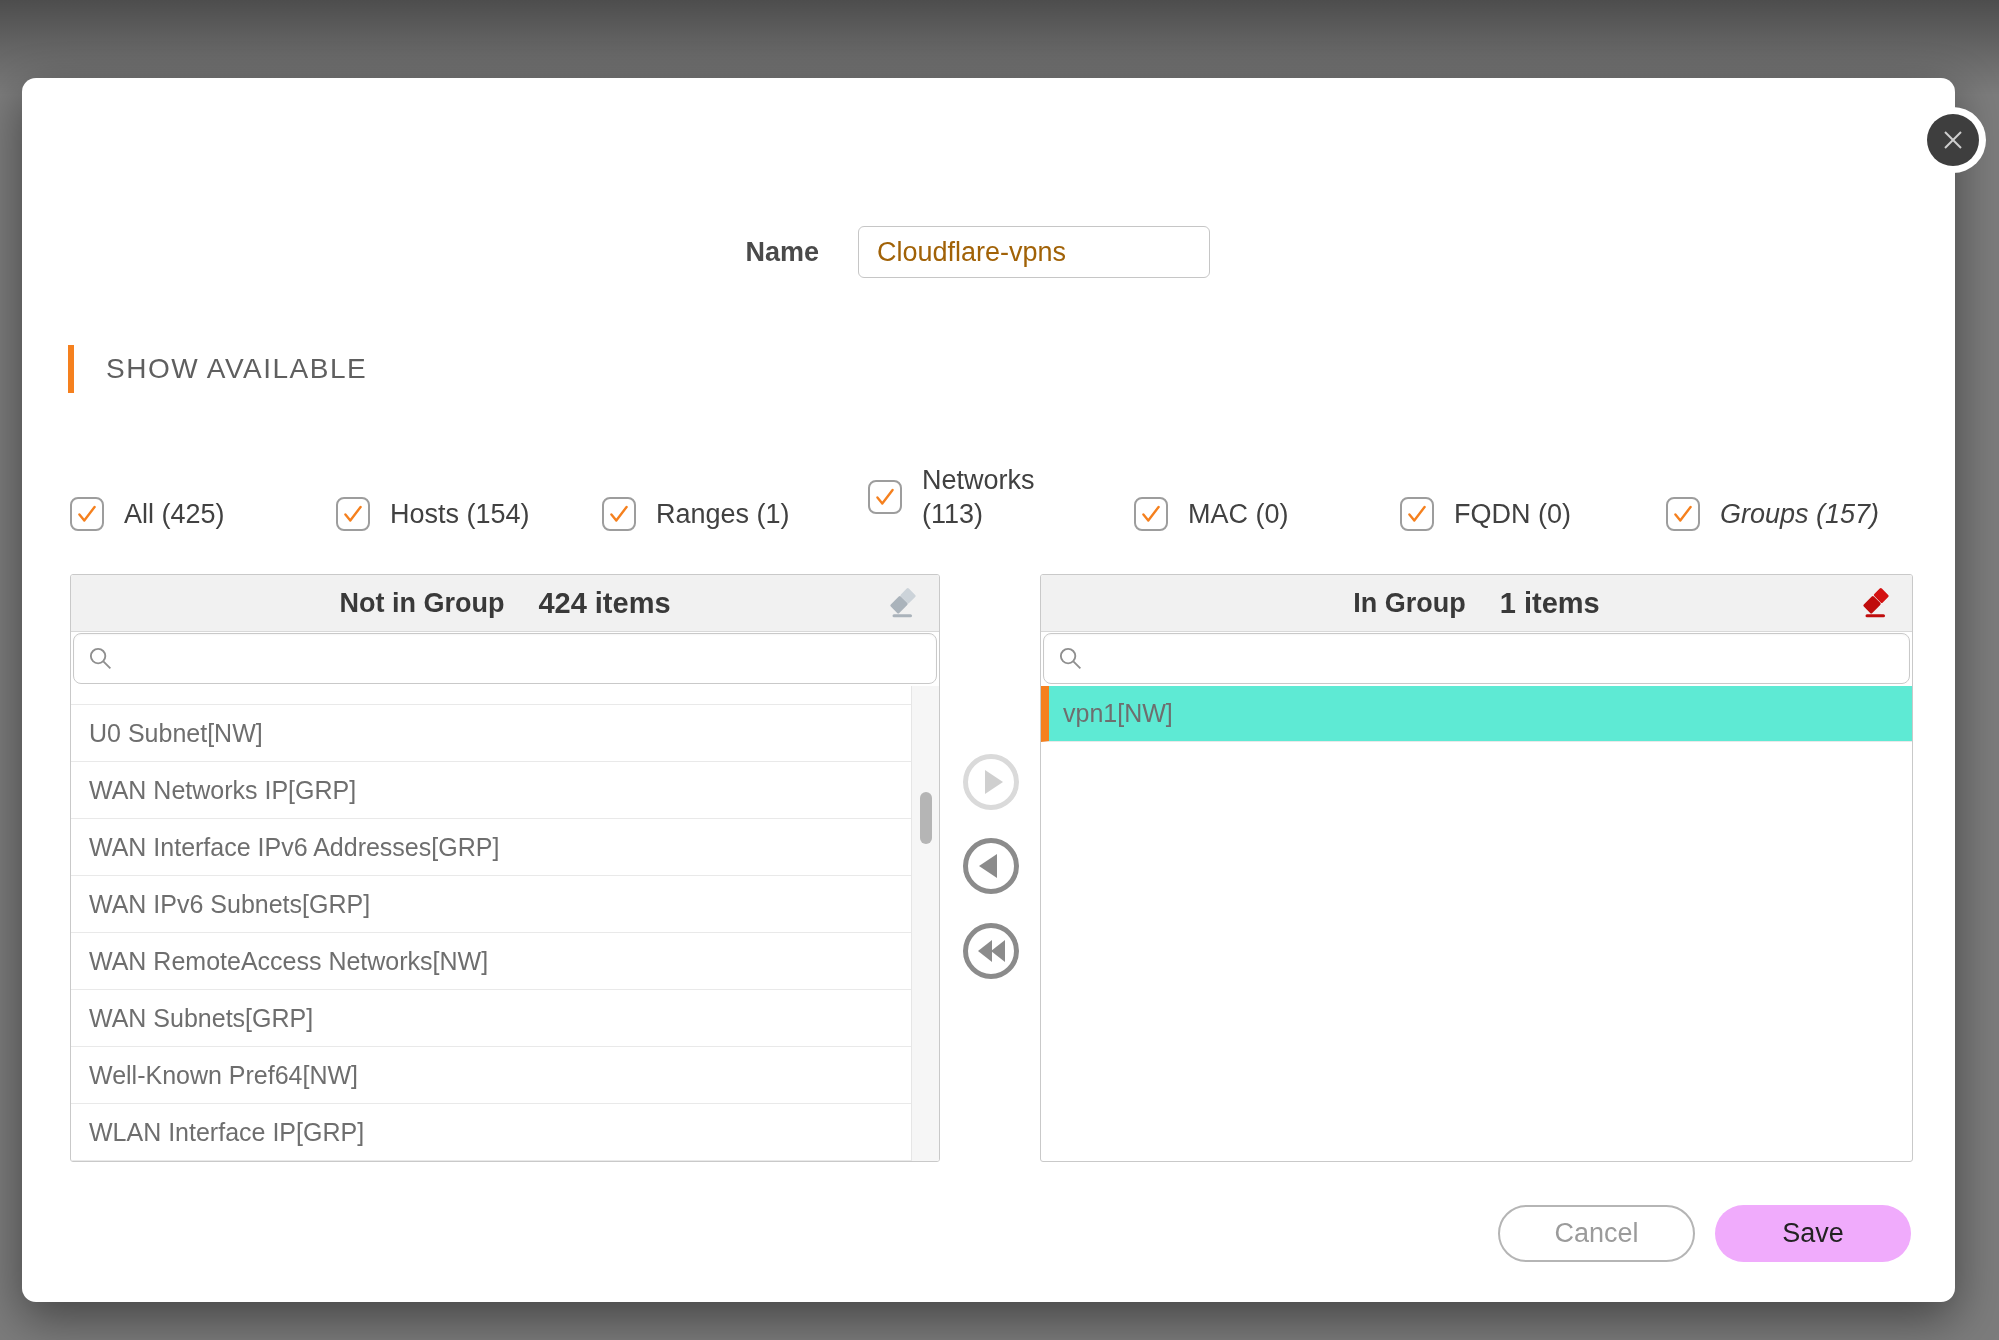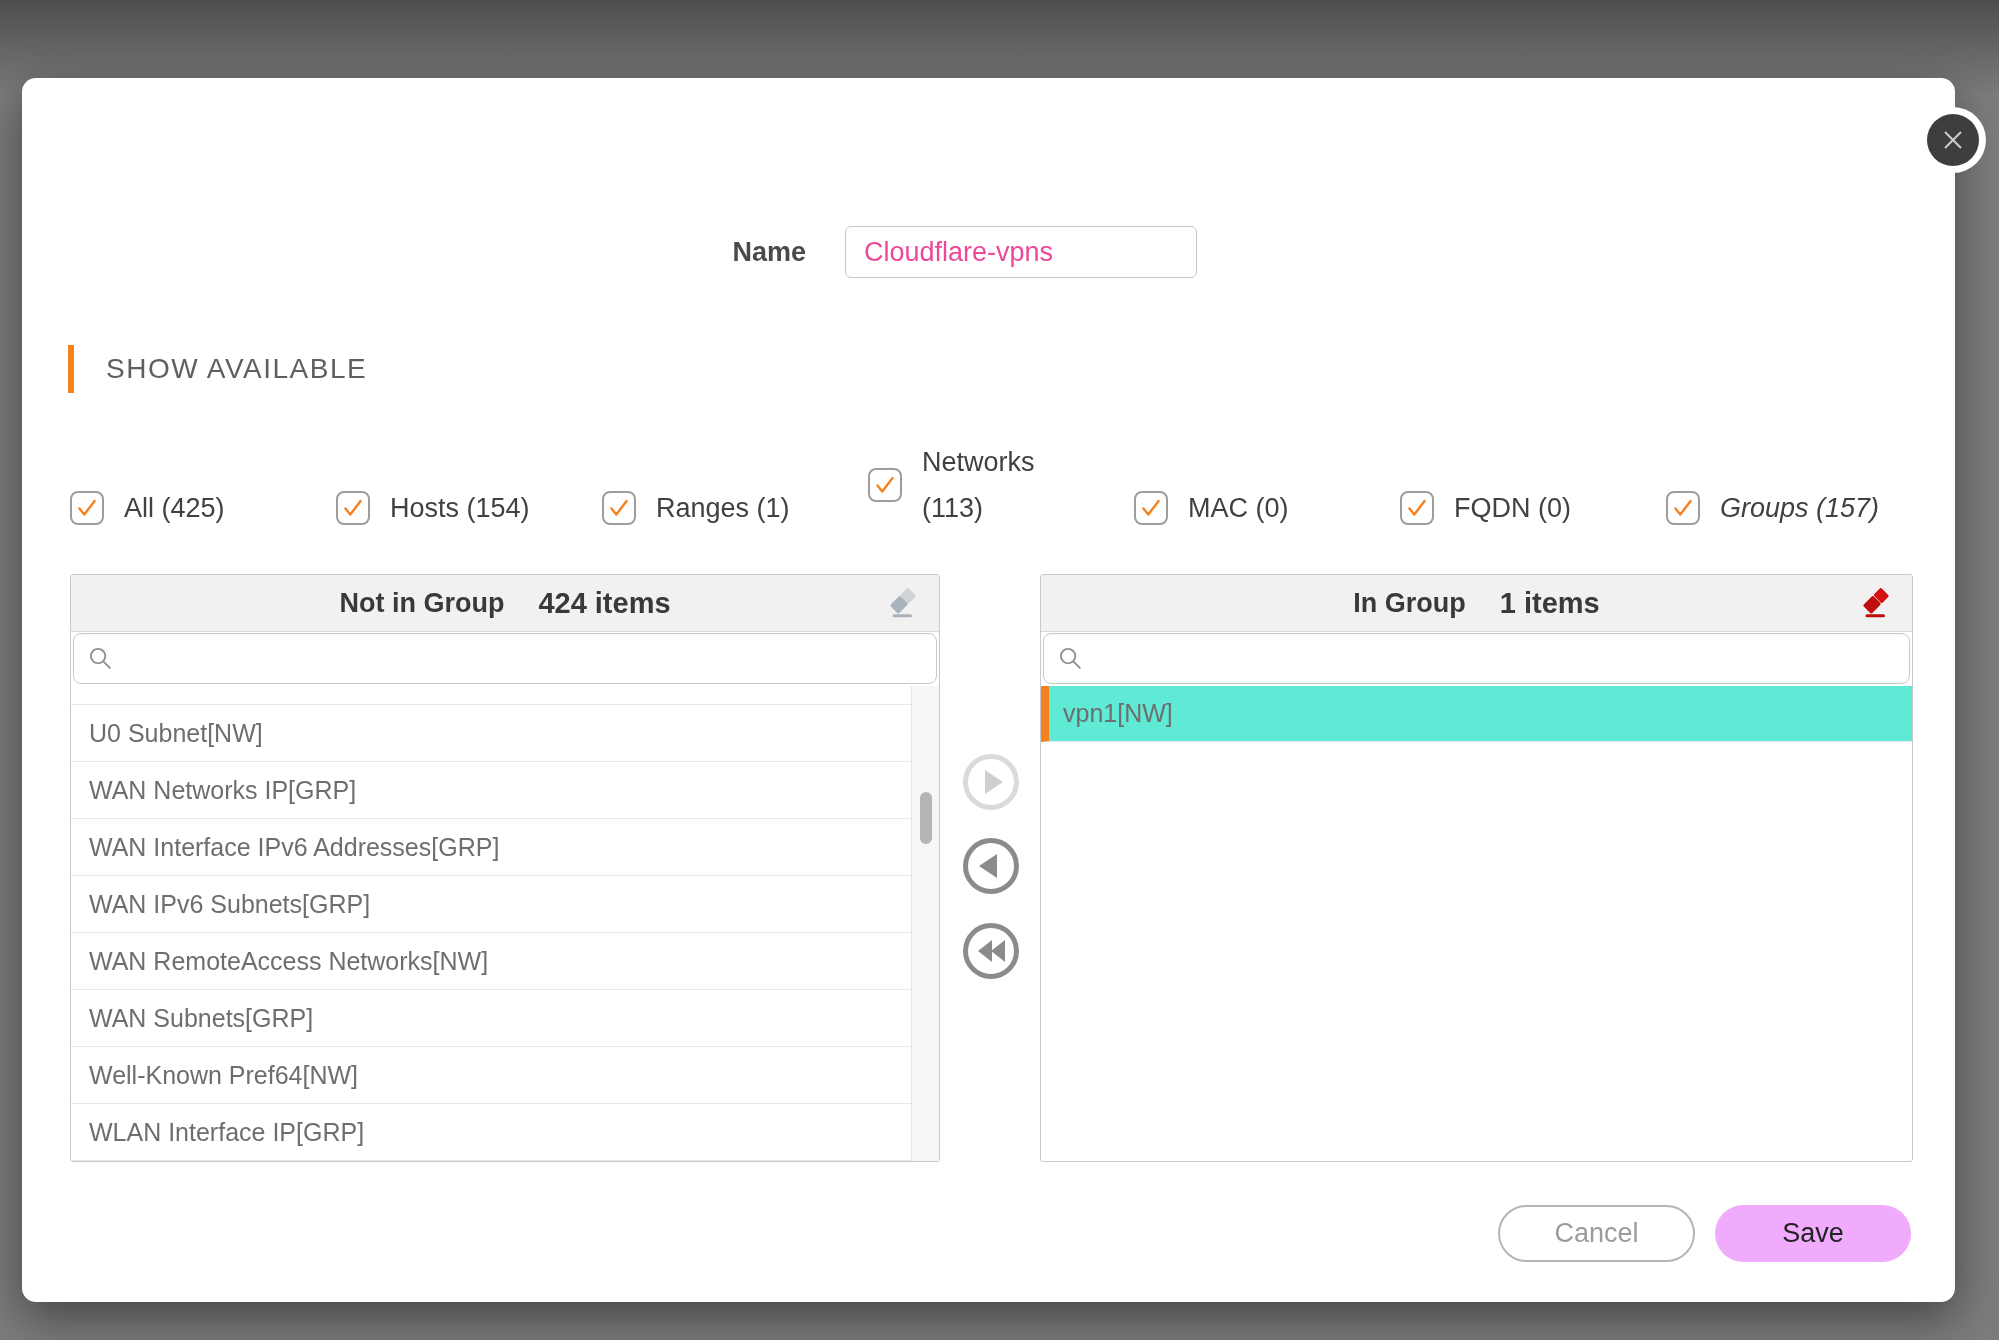--- a/index.html
+++ b/index.html
@@ -22,42 +22,42 @@
     position:absolute;left:48px;top:52px;
     font-size:50px;color:#3f3f3f;font-weight:400;letter-spacing:0.5px;
   }
   
   .close-btn{
     position:absolute;left:1905px;top:36px;width:52px;height:52px;border-radius:50%;
     background:#3e3e3e;box-shadow:0 0 0 7px #ffffff;cursor:pointer;
     display:flex;align-items:center;justify-content:center;
   }
   
-  .name-row{position:absolute;left:0;top:148px;width:100%;height:52px;display:flex;align-items:center;}
+  .name-row{position:absolute;left:13px;top:148px;width:100%;height:52px;display:flex;align-items:center;}
   .name-label{width:784px;text-align:right;font-size:27px;font-weight:700;color:#4a4a4a;}
   .name-input{
     margin-left:39px;width:352px;height:52px;box-sizing:border-box;
     border:1px solid #c6c6c6;border-radius:6px;padding:0 18px;
-    font-size:27px;color:#ec4899;font-family:inherit;outline:none;
+    font-size:27px;color:#a16207;font-family:inherit;outline:none;
   }
   
   .section-hdr{position:absolute;left:46px;top:266px;height:50px;display:flex;align-items:center;text-align:right;}
   .section-bar{width:6px;height:48px;background:#F5801E;margin-right:32px;}
   .section-text{font-size:28px;color:#5f5f5f;letter-spacing:1.5px;}
   
   .filters{position:absolute;left:48px;top:362px;right:40px;height:91px;display:flex;align-items:flex-end;}
   .filter-item{width:266px;display:flex;align-items:center;}
   .filter-item:last-child{width:auto;font-style:italic;}
   .filter-item:nth-child(4) .filter-label{max-width:110px;}
   .cbx{
     width:34px;height:34px;box-sizing:border-box;flex:0 0 34px;
     border:2px solid #9d9d9d;border-radius:8px;background:#fff;
     display:flex;align-items:center;justify-content:center;cursor:pointer;
   }
-  .filter-label{margin-left:20px;font-size:27px;color:#414141;line-height:46px;}
+  .filter-label{margin-left:20px;font-size:27px;color:#414141;line-height:34px;}
   
   .panel{
     position:absolute;top:496px;height:588px;box-sizing:border-box;
     border:1px solid #c9c9c9;border-radius:3px;background:#fff;overflow:hidden;
   }
   .panel-left{left:48px;width:870px;}
   .panel-right{left:1018px;width:873px;}
   .panel-hdr{
     height:56px;background:#f1f1f1;border-bottom:1px solid #d8d8d8;
     display:flex;align-items:center;justify-content:center;position:relative;

